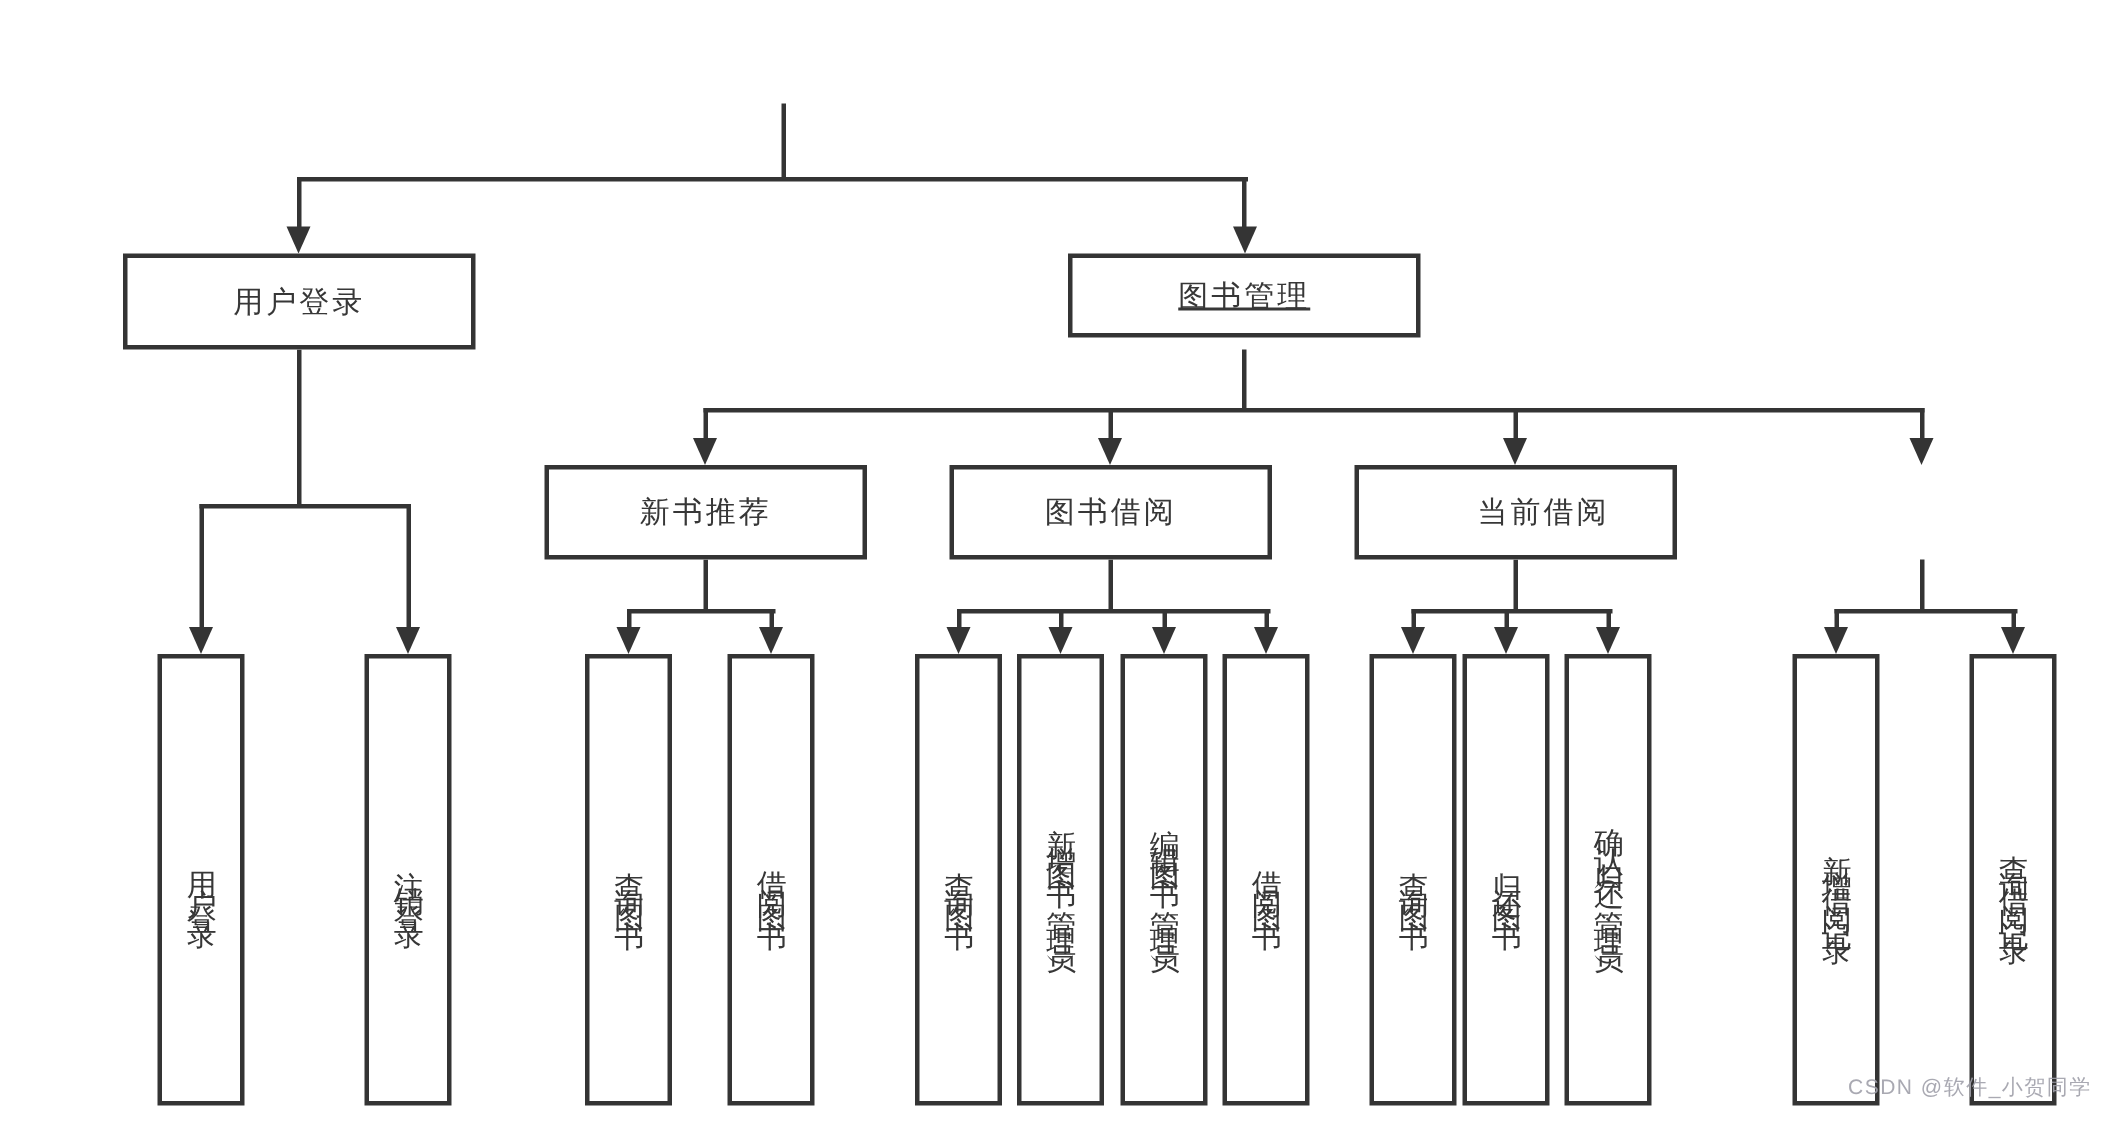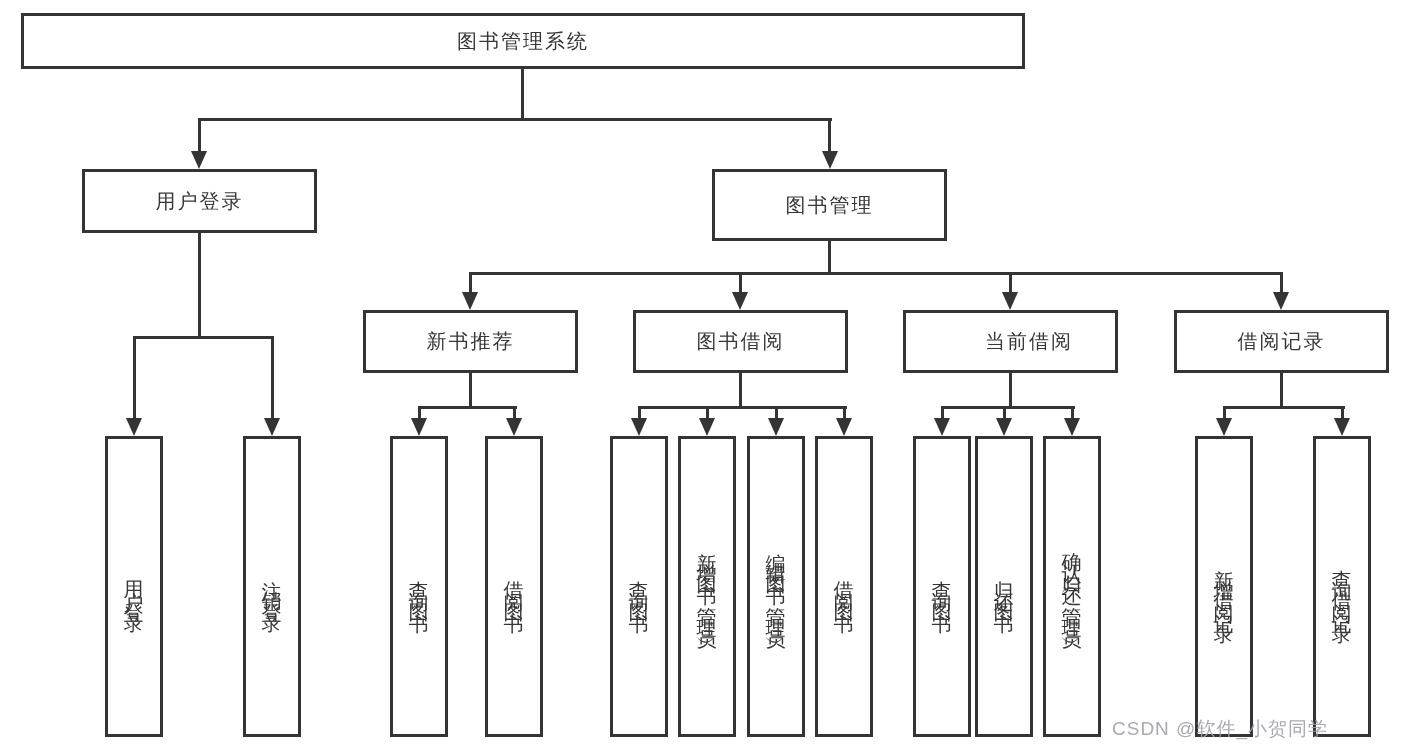--- a/index.html
+++ b/index.html
@@ -26,55 +26,53 @@
   .arrow{position:absolute;width:16px;z-index:1;}
   .arrow::before{
     content:"";position:absolute;left:6.5px;top:0;bottom:14px;width:3px;background:var(--line);
   }
   .arrow::after{
     content:"";position:absolute;left:0;bottom:0;width:0;height:0;
     border-left:8px solid transparent;border-right:8px solid transparent;
     border-top:18px solid var(--line);
   }
   .watermark{
-    position:absolute;left:1112px;top:716px;z-index:5;
-    font-size:19px;color:rgba(160,160,170,0.9);letter-spacing:1px;white-space:nowrap;
+    position:absolute;left:1232px;top:716px;z-index:5;
+    font-size:14px;color:rgba(160,160,170,0.9);letter-spacing:1px;white-space:nowrap;
   }
 </style>
 </head>
 <body>
 
 <div class="stage">
 
-  <div class="box" style="left:21px;top:13px;width:1004px;height:56px;">图书管理系统</div>
 
   <div class="vline" style="left:520.5px;top:69px;height:49px;"></div>
   <div class="hline" style="left:197.5px;top:118px;width:634px;"></div>
   <div class="arrow" style="left:191px;top:118px;height:51px;"></div>
   <div class="arrow" style="left:821.5px;top:118px;height:51px;"></div>
 
   <div class="box" style="left:82px;top:169px;width:235px;height:64px;">用户登录</div>
-  <div class="box" style="left:712px;top:169px;width:235px;height:72px;">图书管理</div>
+  <div class="box" style="left:712px;top:169px;width:235px;height:56px;text-decoration:underline;">图书管理</div>
 
   <div class="vline" style="left:197.5px;top:233px;height:103px;"></div>
   <div class="hline" style="left:132.5px;top:336px;width:141px;"></div>
   <div class="arrow" style="left:126px;top:336px;height:100px;"></div>
   <div class="arrow" style="left:264px;top:336px;height:100px;"></div>
 
   <div class="vline" style="left:828px;top:233px;height:39px;"></div>
   <div class="hline" style="left:468.5px;top:272px;width:814px;"></div>
   <div class="arrow" style="left:462px;top:272px;height:38px;"></div>
   <div class="arrow" style="left:732px;top:272px;height:38px;"></div>
   <div class="arrow" style="left:1002px;top:272px;height:38px;"></div>
   <div class="arrow" style="left:1273px;top:272px;height:38px;"></div>
 
   <div class="box" style="left:633px;top:310px;width:215px;height:63px;">图书借阅</div>
   <div class="box" style="left:363px;top:310px;width:215px;height:63px;">新书推荐</div>
   <div class="box" style="left:903px;top:310px;width:215px;height:63px;padding-left:37px;">当前借阅</div>
-  <div class="box" style="left:1174px;top:310px;width:215px;height:63px;">借阅记录</div>
 
   <div class="vline" style="left:469px;top:373px;height:33px;"></div>
   <div class="hline" style="left:417.5px;top:406px;width:99px;"></div>
   <div class="arrow" style="left:411px;top:406px;height:30px;"></div>
   <div class="arrow" style="left:506px;top:406px;height:30px;"></div>
 
   <div class="vline" style="left:739px;top:373px;height:33px;"></div>
   <div class="hline" style="left:637.5px;top:406px;width:209px;"></div>
   <div class="arrow" style="left:631px;top:406px;height:30px;"></div>
   <div class="arrow" style="left:699px;top:406px;height:30px;"></div>

